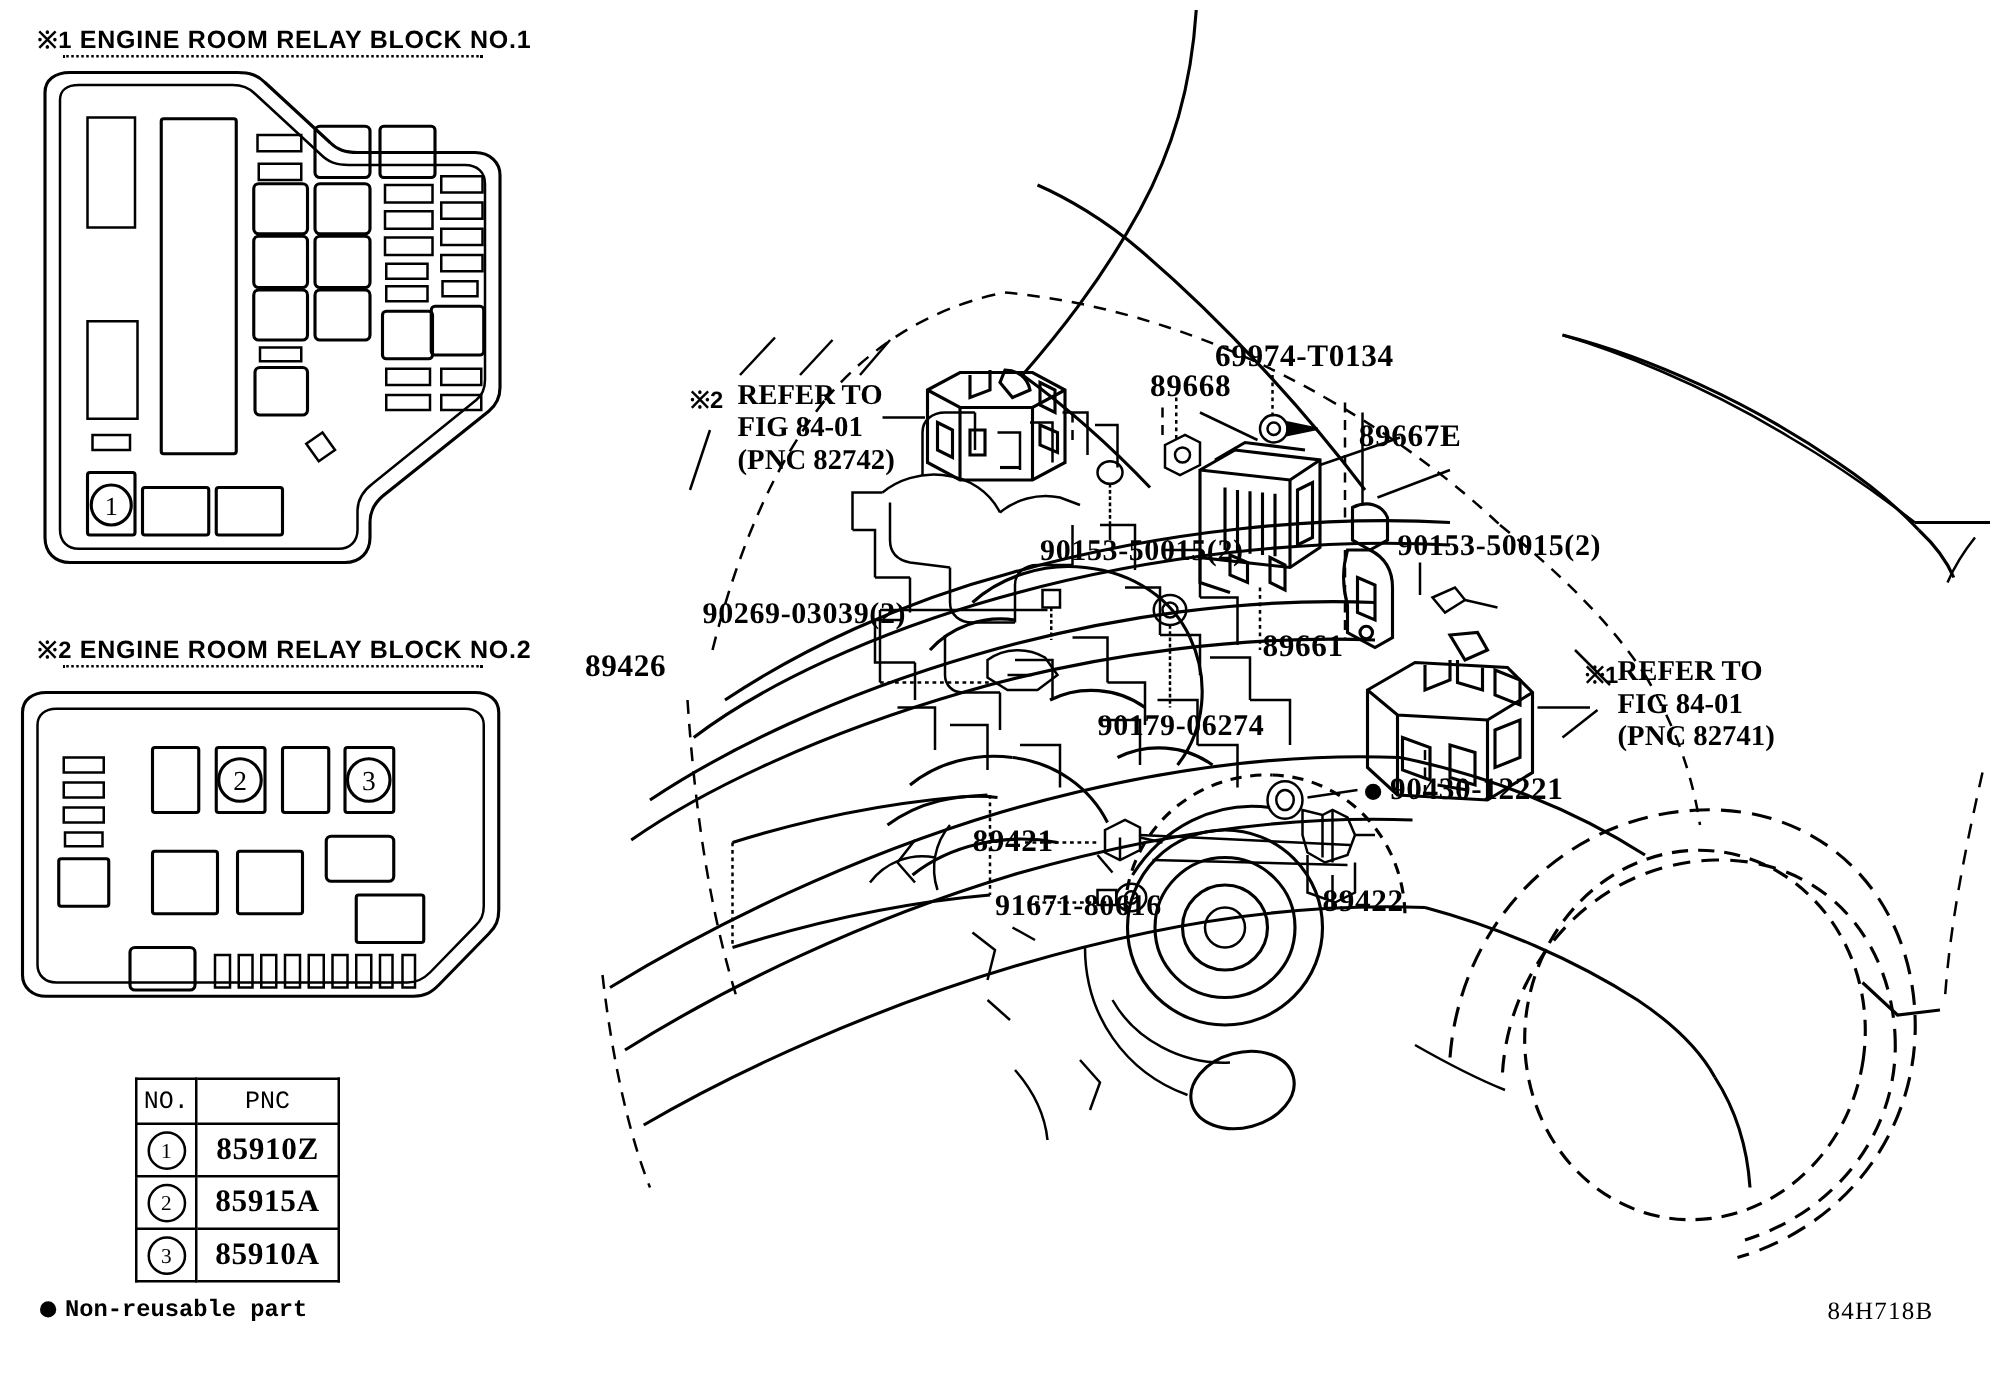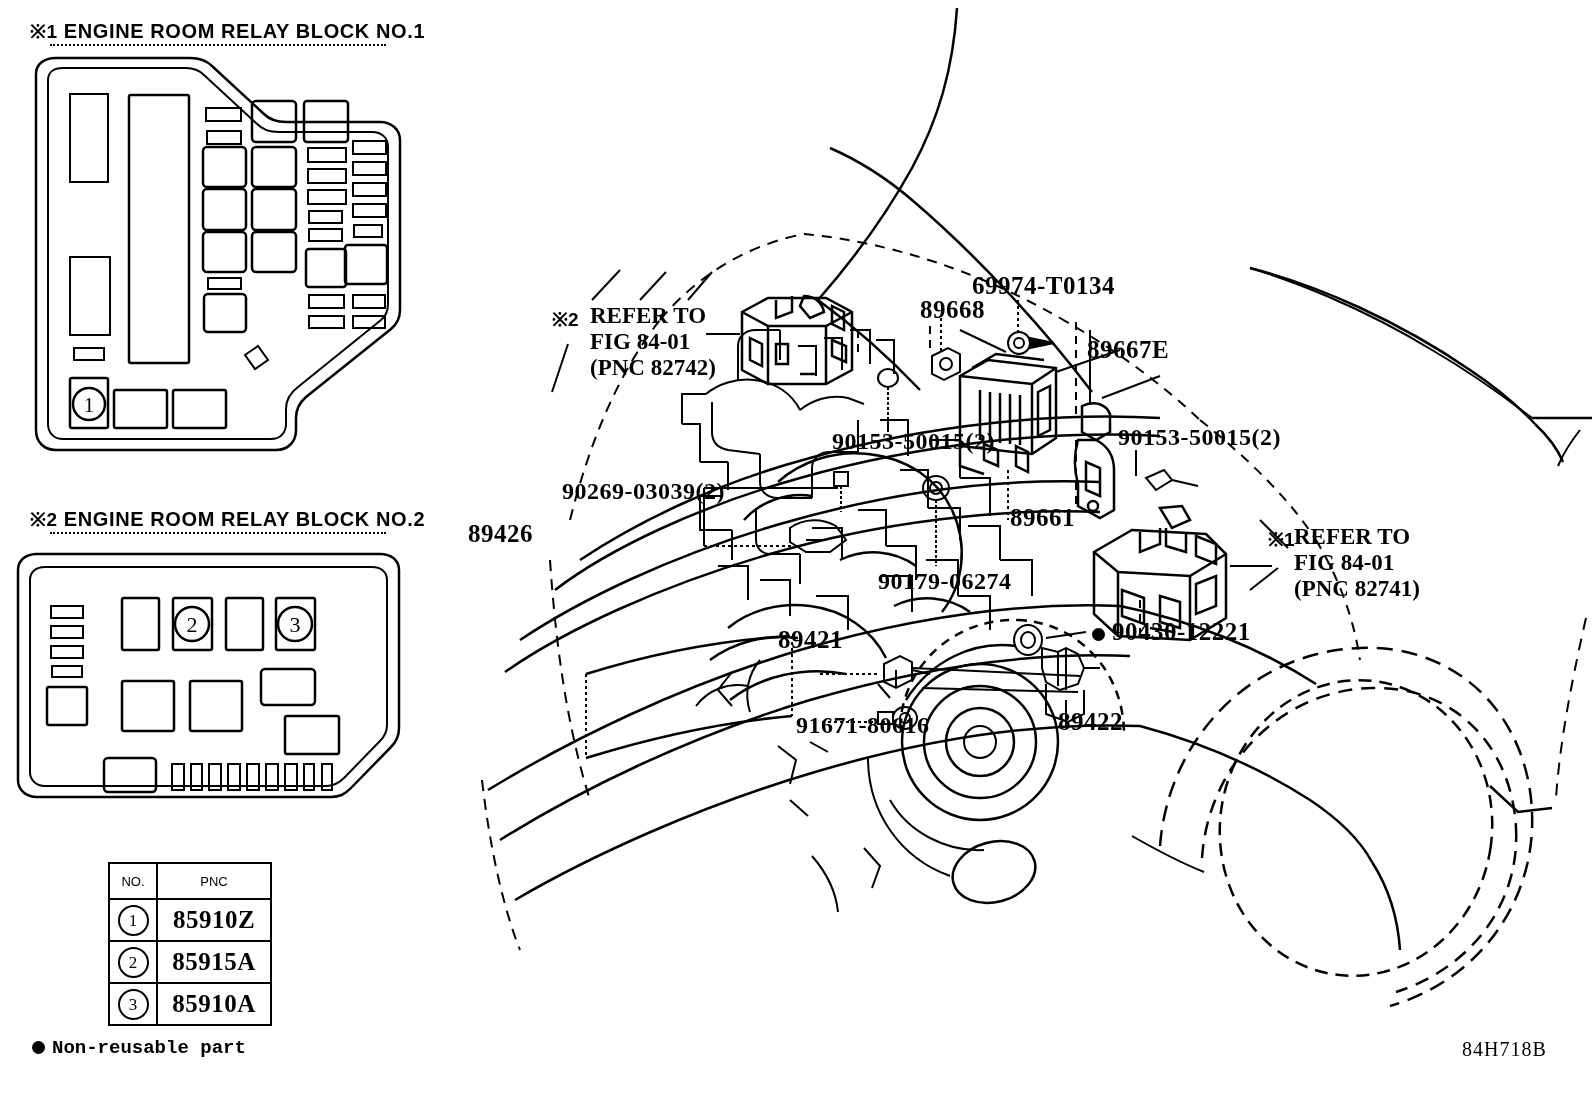--- a/index.html
+++ b/index.html
@@ -77,23 +77,24 @@
     position: absolute;
     border-collapse: collapse;
   }
   .tbl td, .tbl th {
     border: 2px solid #000;
     text-align: center;
     padding: 0;
     font-family: "Liberation Sans", sans-serif;
   }
   .tbl th {
-    font-size: 13px;
+    font-size: 20px;
     font-weight: normal;
     height: 34px;
+    font-family: Liberation Mono, monospace;
   }
   .tbl td.num {
     width: 46px;
     height: 40px;
   }
   .tbl td.pnc {
     width: 112px;
     font-family: "Liberation Serif", serif;
     font-weight: bold;
     font-size: 25px;
@@ -570,17 +571,17 @@
   <div class="plabel sm" style="left:1118px; top:424px;">90153-50015(2)</div>
   <div class="plabel sm" style="left:562px; top:478px;">90269-03039(2)</div>
   <div class="plabel" style="left:468px; top:520px;">89426</div>
   <div class="plabel sm" style="left:878px; top:544px;margin-top:24px;">90179-06274</div>
   <div class="plabel" style="left:1010px; top:504px;">89661</div>
 
   <div class="plabel" style="left:1092px; top:618px;text-align:center;">
     <span class="dot"></span><span>90430-12221</span>
   </div>
 
-  <div class="plabel" style="left:778px; top:626px;">89421</div>
+  <div class="plabel" style="left:778px; top:660px;">89421</div>
   <div class="plabel sm" style="left:796px; top:712px;">91671-80616</div>
   <div class="plabel" style="left:1058px; top:708px;">89422</div>
 
 </div>
 
 </body></html>

